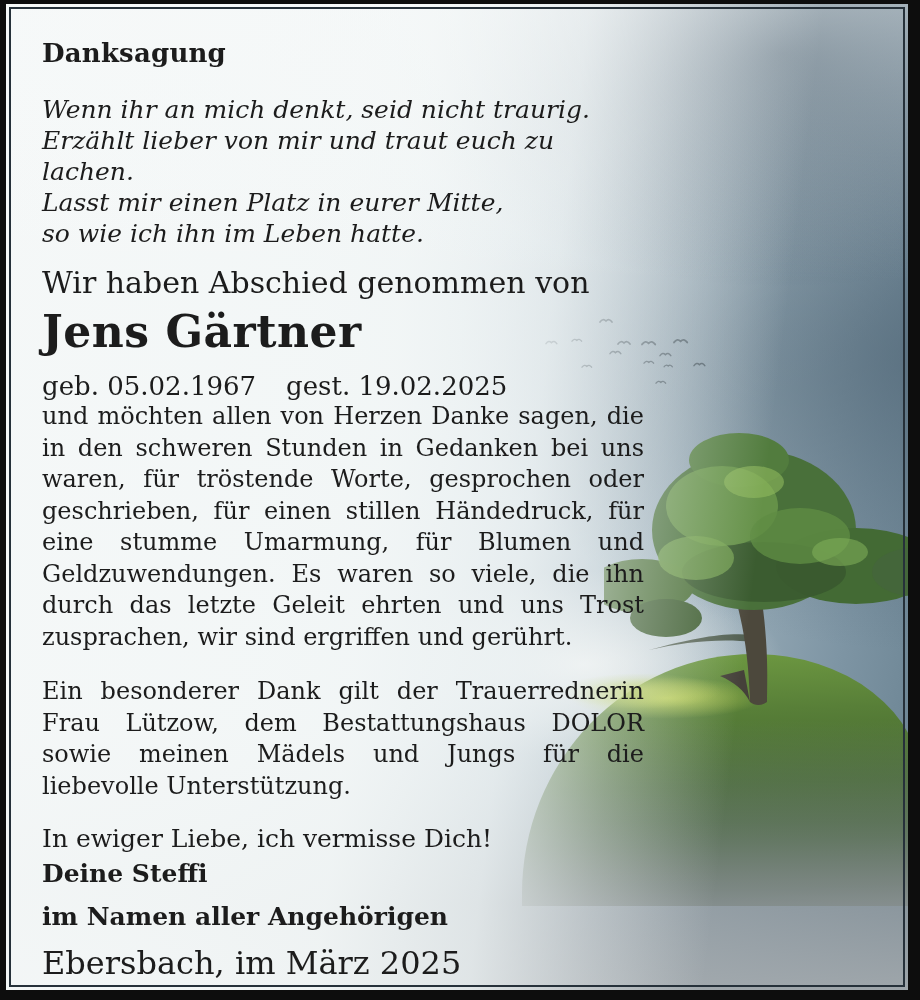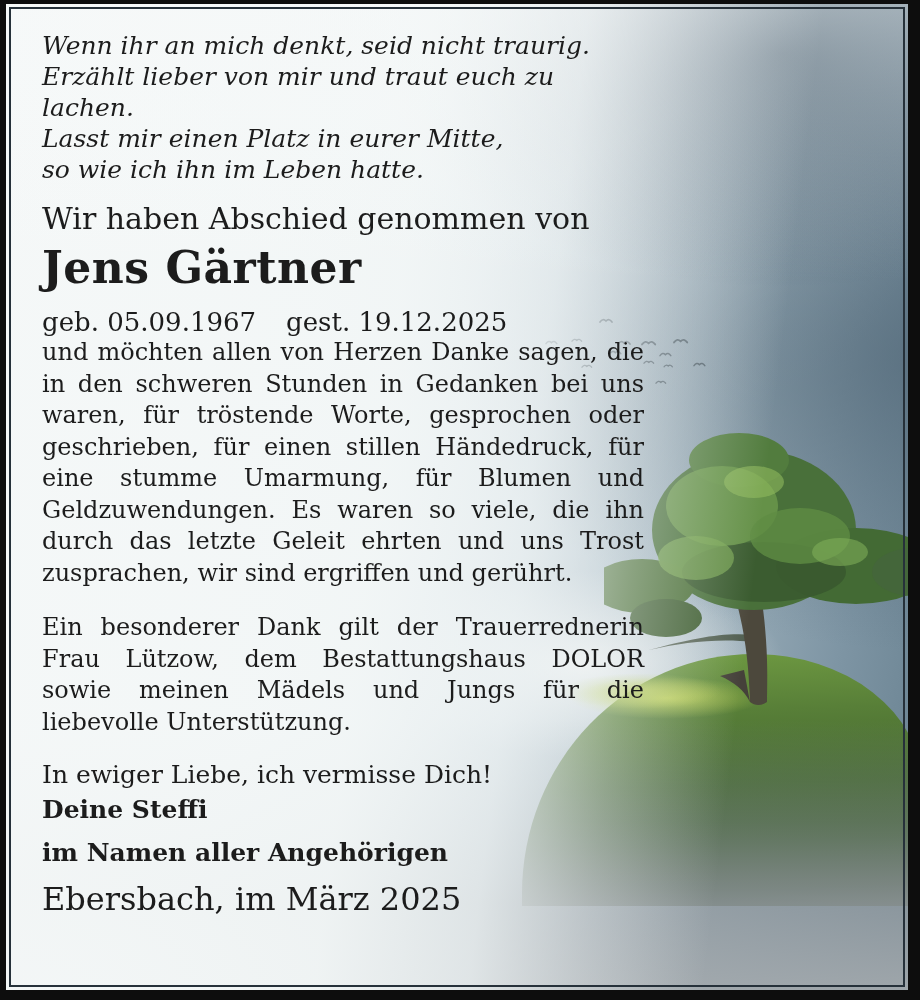--- a/index.html
+++ b/index.html
@@ -127,33 +127,34 @@
         <path d="M0,4 Q3,0 6,3 Q9,0 12,4" transform="translate(48,60) scale(0.8)"></path>
         <path d="M0,4 Q3,0 6,3 Q9,0 12,4" transform="translate(130,60) scale(0.7)"></path>
         <path d="M0,4 Q3,0 6,3 Q9,0 12,4" transform="translate(160,58) scale(0.9)"></path>
         <path d="M0,4 Q3,0 6,3 Q9,0 12,4" transform="translate(122,76) scale(0.8)"></path>
       </g>
     </svg>
 
     <div class="veil"></div>
 
     <div class="content">
+      <div class="title">Danksagung</div>
 
       <div class="poem">
         <div>Wenn ihr an mich denkt, seid nicht traurig.</div>
         <div>Erzählt lieber von mir und traut euch zu lachen.</div>
         <div>Lasst mir einen Platz in eurer Mitte,</div>
         <div>so wie ich ihn im Leben hatte.</div>
       </div>
 
       <div class="intro">Wir haben Abschied genommen von</div>
       <div class="name">Jens Gärtner</div>
 
       <div class="dates">
-        <span class="birth">geb. 05.09.1967</span><span>gest. 19.12.2025</span>
+        <span class="birth">geb. 05.02.1967</span><span>gest. 19.02.2025</span>
       </div>
 
       <div class="para">und möchten allen von Herzen Danke sagen, die in den schweren Stunden in Gedanken bei uns waren, für tröstende Worte, gesprochen oder geschrieben, für einen stillen Händedruck, für eine stumme Umarmung, für Blumen und Geldzuwendungen. Es waren so viele, die ihn durch das letzte Geleit ehrten und uns Trost zusprachen, wir sind ergriffen und gerührt.</div>
       <div class="para para2">Ein besonderer Dank gilt der Trauerrednerin Frau Lützow, dem Bestattungshaus DOLOR sowie meinen Mädels und Jungs für die liebevolle Unterstützung.</div>
 
       <div class="closing">In ewiger Liebe, ich vermisse Dich!</div>
       <div class="sig">Deine Steffi</div>
       <div class="sig" style="margin-top:12px;">im Namen aller Angehörigen</div>
 
       <div class="place">Ebersbach, im März 2025</div>

